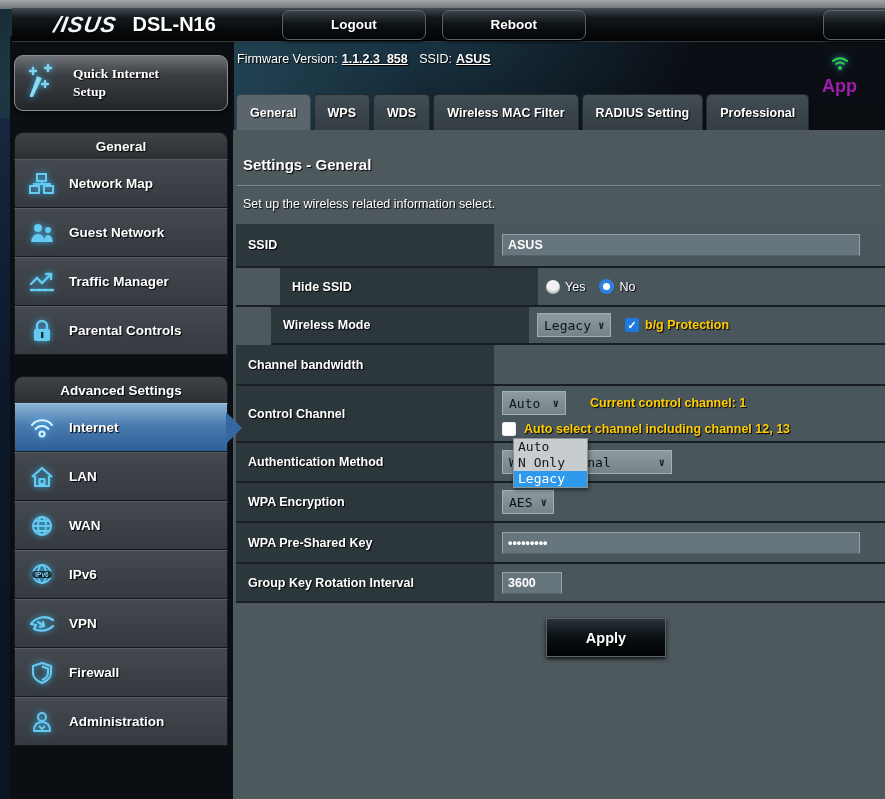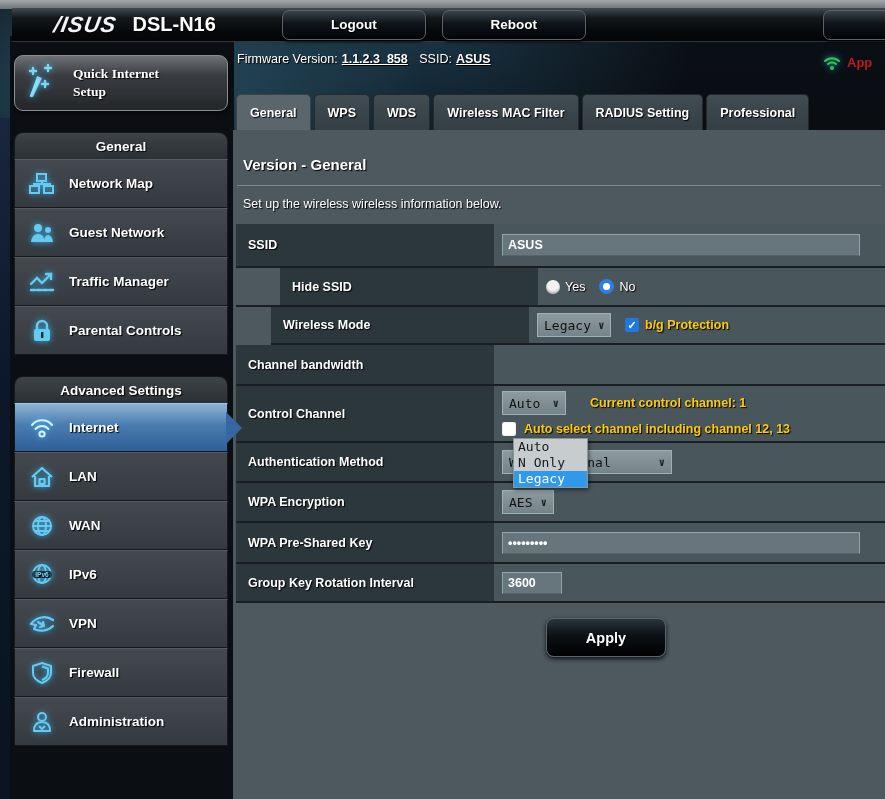--- a/index.html
+++ b/index.html
@@ -36,21 +36,21 @@
   .btn-logout{margin-left:66px;}
   .btn-reboot{margin-left:16px;}
   .btn-partial{position:absolute;right:-30px;top:2px;width:90px;}
 
   
   .fw-line{position:absolute;left:237px;top:52px;z-index:5;color:#fff;
     font-size:12.5px;text-shadow:1px 1px 1px #000;}
   .fw-line .lbl{font-weight:normal;}
   .fw-link{color:#fff;font-weight:bold;text-decoration:underline;cursor:pointer;margin:0 8px 0 4px;}
   .app-link{position:absolute;left:822px;top:53px;z-index:5;display:flex;align-items:center;gap:5px;
-    color:#b91c1c;font-weight:bold;font-size:13px;cursor:pointer;}
+    color:#a21caf;font-weight:bold;font-size:18px;cursor:pointer;flex-direction:column;}
 
   
   .tab-row{position:absolute;left:236px;top:94px;height:36px;display:flex;gap:3px;z-index:4;align-items:flex-end;}
   .tab{height:36px;box-sizing:border-box;padding:0 13px;display:flex;align-items:center;
     border-radius:5px 5px 0 0;background:linear-gradient(180deg,#414c53,#343e44);
     color:#fff;font-size:12.5px;font-weight:bold;cursor:pointer;text-shadow:1px 1px 1px #000;
     border:1px solid #222a2e;border-bottom:none;}
   .tab.active{background:#5a666c;border-color:#39434a;}
 
   
@@ -90,21 +90,21 @@
   
   .dropdown{position:absolute;left:277px;top:214px;width:73px;background:#c7cccf;
     border:1px solid #8b9598;box-shadow:1px 2px 4px rgba(0,0,0,.5);z-index:20;
     font-family:"DejaVu Sans Mono",monospace;font-size:13px;color:#17191a;}
   .dropdown .opt{padding:0 4px;line-height:16px;cursor:pointer;white-space:nowrap;}
   .dropdown .opt.sel{background:#2f99ec;color:#fff;}
 
   .cc-stack{display:flex;flex-direction:column;justify-content:center;gap:7px;padding:7px 0;}
   .cc-line{display:flex;align-items:center;gap:8px;}
 
-  .apply-btn{margin:15px 0 0 313px;width:118px;height:37px;border-radius:8px;
+  .apply-btn{margin:15px 0 0 313px;width:118px;height:37px;border-radius:0;
     display:flex;align-items:center;justify-content:center;cursor:pointer;
     background:linear-gradient(180deg,#2b353c 0%,#0b1114 45%,#010203 100%);
     border:1px solid #5a646b;box-shadow:0 2px 4px rgba(0,0,0,.8);
     color:#fff;font-weight:bold;font-size:14.5px;text-shadow:1px 1px 1px #000;}
 
   
   .sidebar{position:absolute;left:14px;top:55px;width:214px;z-index:5;}
   .qis-btn{height:54px;border-radius:9px;display:flex;align-items:center;cursor:pointer;
     background:linear-gradient(180deg,#6e7276 0%,#3a3e42 35%,#232629 100%);
     border:1px solid #8a8e91;box-shadow:0 2px 4px rgba(0,0,0,.7);font-family:Liberation Serif, serif;}
@@ -316,23 +316,23 @@
             <path d="M4 21 c0-6 3-9 8-9 s8 3 8 9 z"></path>
             <path d="M9 16 l3 3 3-3"></path>
           </g>
         </svg>
     </span>
     <span>Administration</span>
   </div>
 </div>
 
 <div class="pane">
-  <div class="page-title">Version - General</div>
+  <div class="page-title">Settings - General</div>
   <div class="title-rule"></div>
-  <div class="page-desc">Set up the wireless wireless information below.</div>
+  <div class="page-desc">Set up the wireless related information select.</div>
 
   <div class="form-table">
 
     <div class="frow" style="height:42px;">
       <div class="fcell-label">SSID</div>
       <div class="fcell-value">
         <input class="txt-input w-wide" type="text" value="ASUS" style="">
       </div>
     </div>
 

